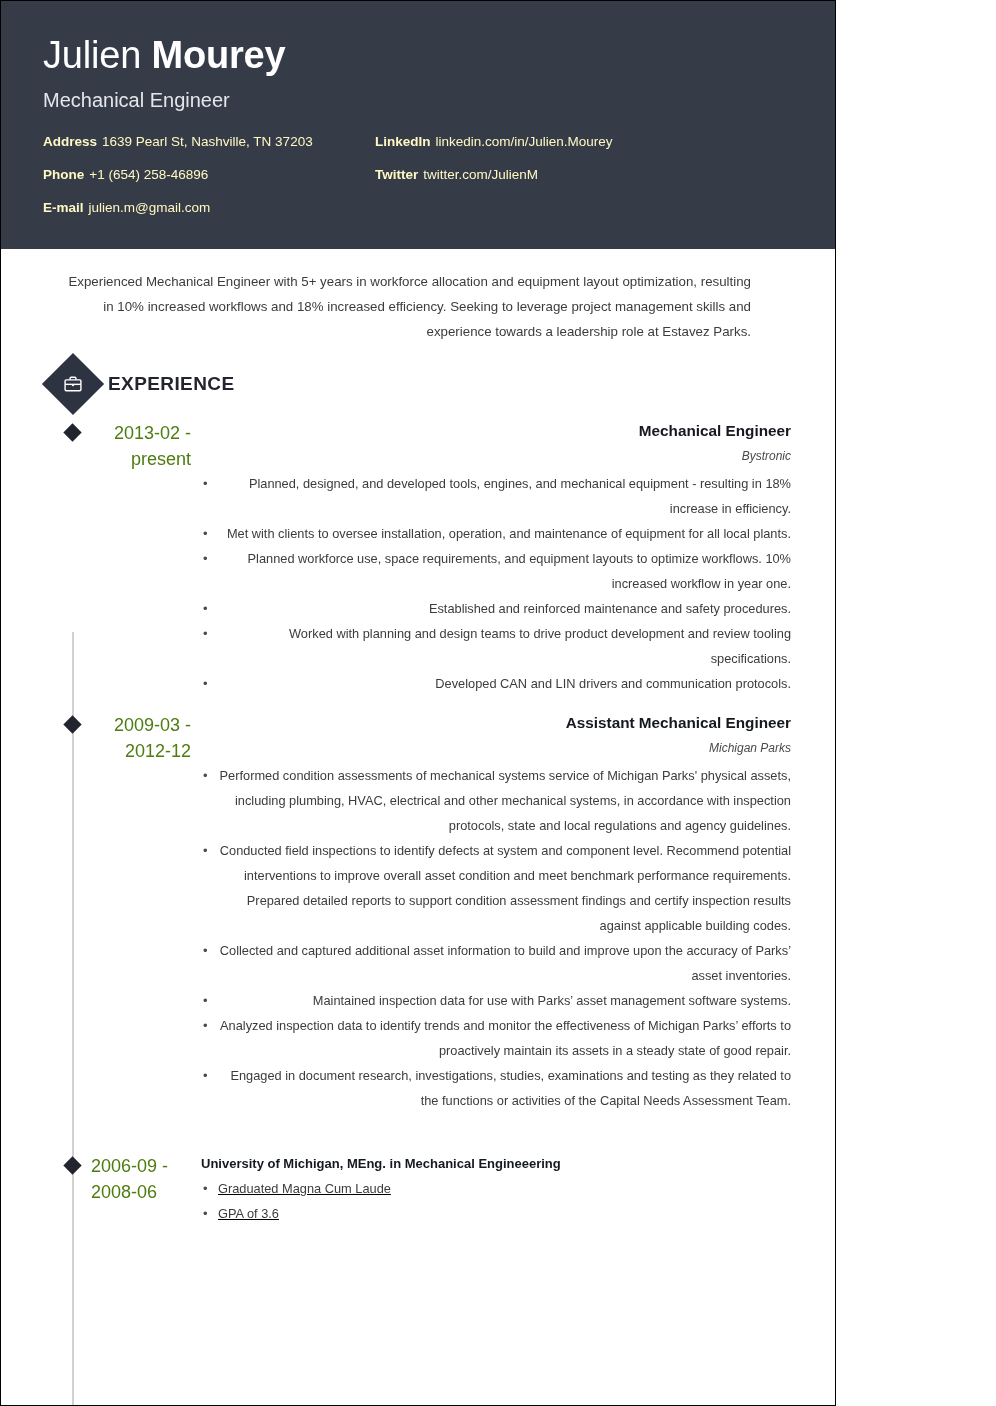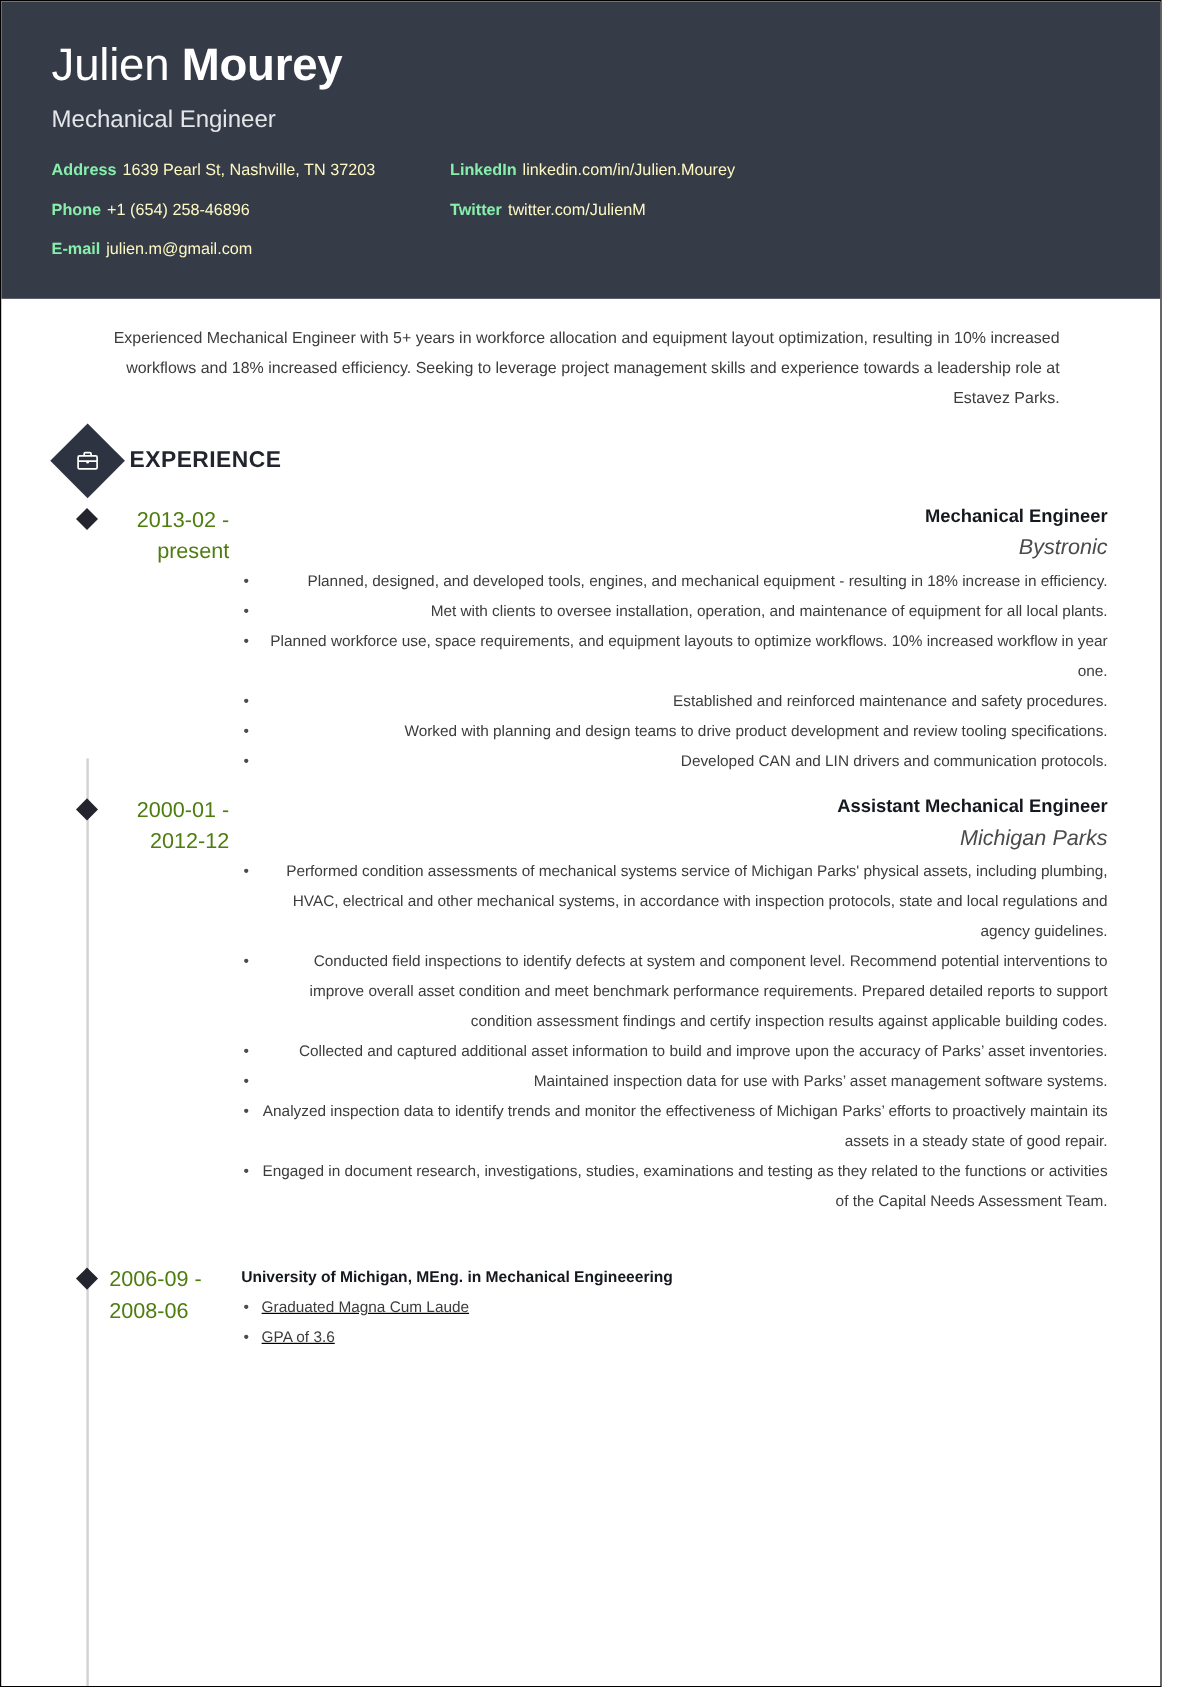--- a/index.html
+++ b/index.html
@@ -4,21 +4,21 @@
 <style>
   * { box-sizing: border-box; margin: 0; padding: 0; }
   html, body {
     width: 996px;
     height: 1406px;
     background: #ffffff;
     font-family: "Liberation Sans", sans-serif;
   }
   .page {
     position: relative;
-    width: 968px;
+    width: 836px;
     height: 1406px;
     background: #ffffff;
     border: 1px solid #000000;
     overflow: hidden;
   }
 
   
   .header {
     background: #363b48;
     padding: 30px 42px 26px 42px;
@@ -46,21 +46,21 @@
     row-gap: 17px;
   }
   .c-item {
     font-size: 13.5px;
     line-height: 16px;
     color: #d7dae0;
     white-space: nowrap;
   }
   .c-label {
     font-weight: 700;
-    color: #86efac;
+    color: #fef9c3;
     margin-right: 5px;
     text-align: center;
   }
   .c-val { color: #fef9c3; }
 
   
   .body-wrap {
     position: relative;
     padding: 0 40px 0 42px;
   }
@@ -149,21 +149,21 @@
     padding-right: 4px;
   }
   .entry-title {
     font-size: 15.3px;
     font-weight: 700;
     color: #15181f;
     line-height: 22px;
     padding-top: 2px;
   }
   .entry-org {
-    font-size: 18px;
+    font-size: 12px;
     font-style: italic;
     color: #4a4a4a;
     line-height: 25px;
     margin-top: 2px;
   }
   ul.bullets {
     list-style: none;
     margin-top: 2px;
   }
   ul.bullets li {
@@ -259,21 +259,21 @@
             <li>Established and reinforced maintenance and safety procedures.</li>
             <li>Worked with planning and design teams to drive product development and review tooling specifications.</li>
             <li>Developed CAN and LIN drivers and communication protocols.</li>
           </ul>
         </div>
       </div>
 
       <div class="entry exp-entry-2">
         <div class="entry-marker"></div>
         <div class="entry-date">
-          <div>2000-01 -</div>
+          <div>2009-03 -</div>
           <div>2012-12</div>
         </div>
         <div class="entry-main">
           <div class="entry-title">Assistant Mechanical Engineer</div>
           <div class="entry-org">Michigan Parks</div>
           <ul class="bullets">
             <li>Performed condition assessments of mechanical systems service of Michigan Parks' physical assets, including plumbing, HVAC, electrical and other mechanical systems, in accordance with inspection protocols, state and local regulations and agency guidelines.</li>
             <li>Conducted field inspections to identify defects at system and component level. Recommend potential interventions to improve overall asset condition and meet benchmark performance requirements. Prepared detailed reports to support condition assessment findings and certify inspection results against applicable building codes.</li>
             <li>Collected and captured additional asset information to build and improve upon the accuracy of Parks’ asset inventories.</li>
             <li>Maintained inspection data for use with Parks’ asset management software systems.</li>

